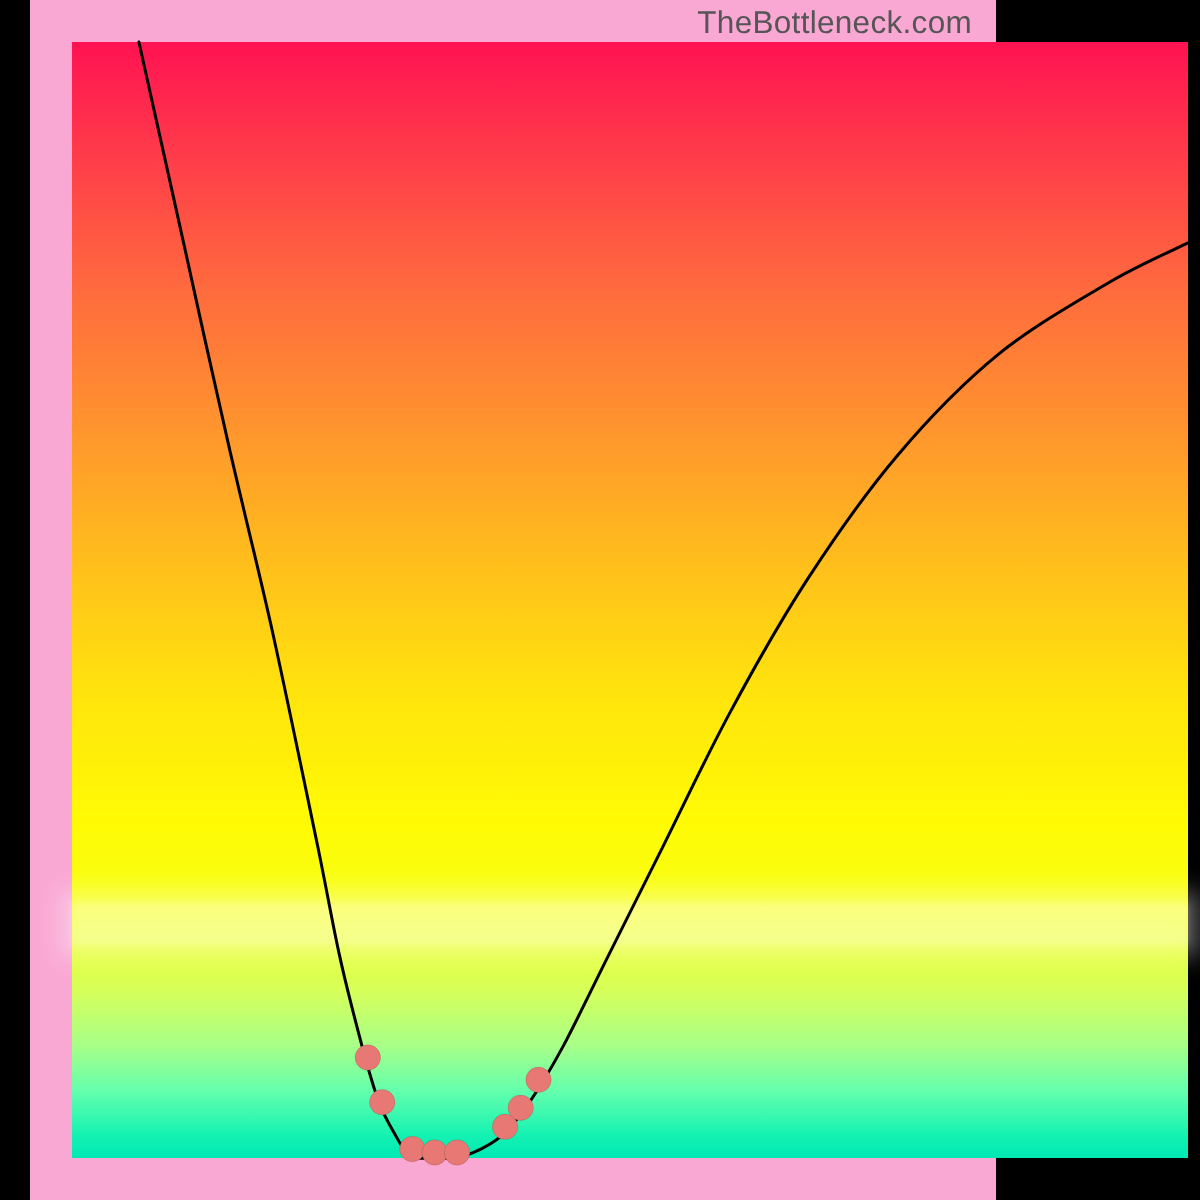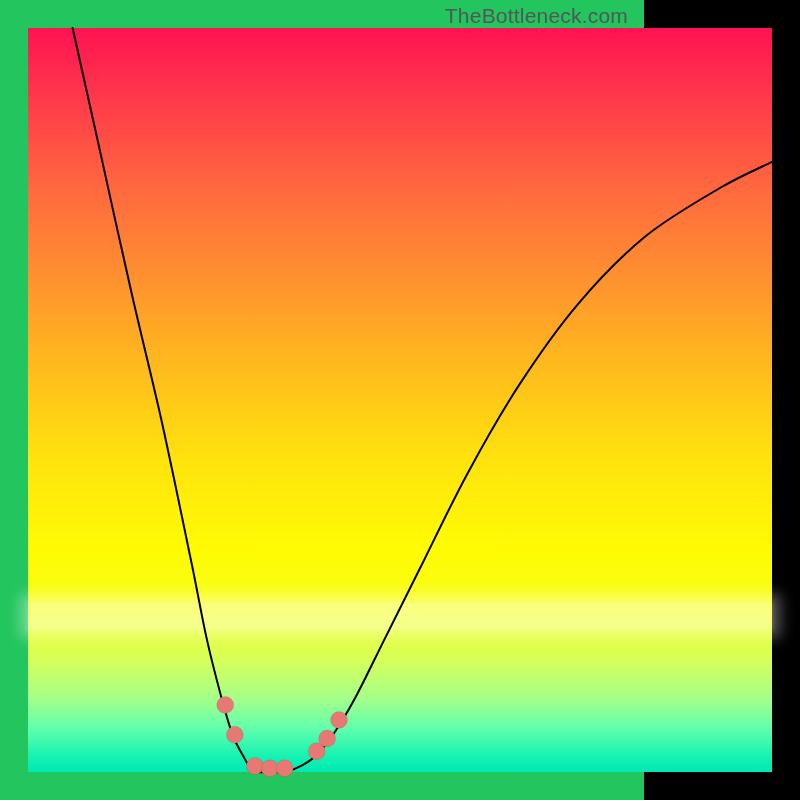--- a/index.html
+++ b/index.html
@@ -8,21 +8,22 @@
     width: 800px;
     height: 800px;
     overflow: hidden;
     background: #000;
     font-family: Arial, Helvetica, sans-serif;
   }
   .stage {
     position: relative;
     width: 644px;
     height: 800px;
-    background: #22c55e;
+    background: #f9a8d4;
+    margin-left: 20px;
   }
   .watermark {
     position: absolute;
     top: 4px;
     right: 16px;
     color: #555;
     font-size: 21px;
     font-weight: 400;
     letter-spacing: 0.2px;
     z-index: 50;

